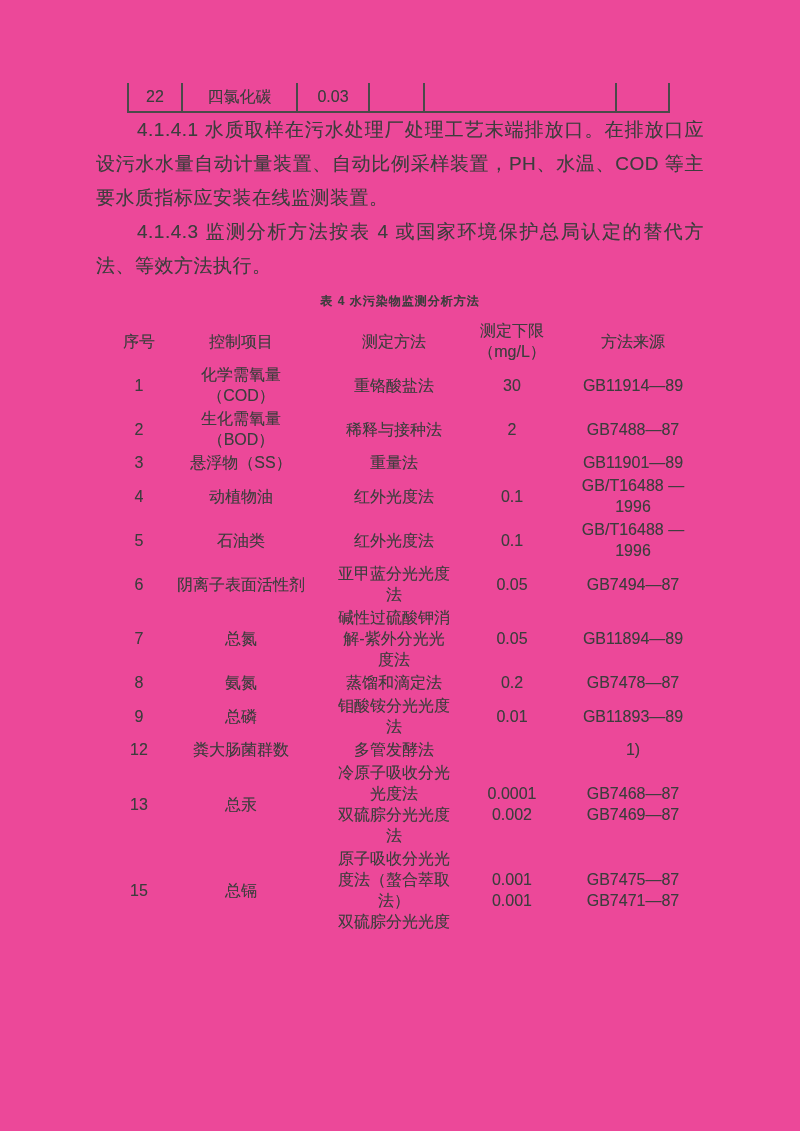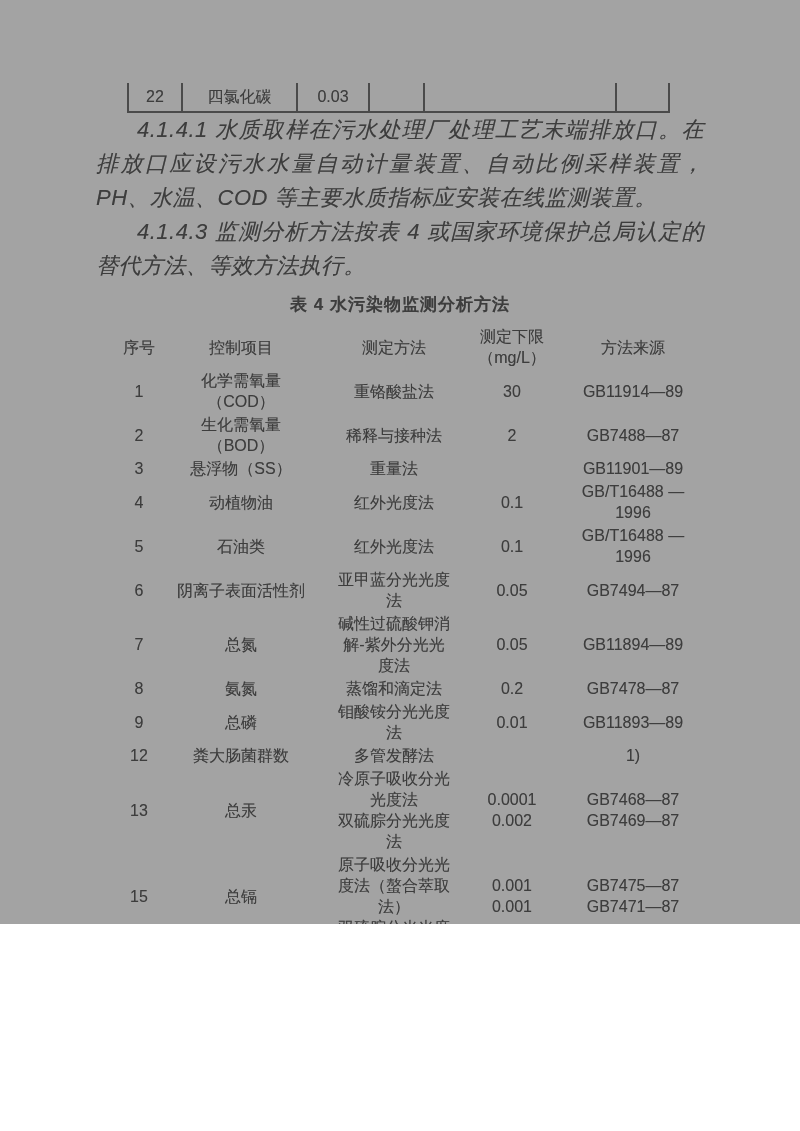--- a/index.html
+++ b/index.html
@@ -1,21 +1,21 @@
 <!DOCTYPE html>
 <html><head>
 <meta charset="utf-8">
 <style>
   html,body{margin:0;padding:0;background:#ffffff;}
   .page{
     position:relative;
-    width:800px;height:924px;
+    width:800px;height:1131px;
     box-sizing:border-box;
     padding:83px 96px 0 96px;
-    background:#a3a3a3;
+    background:#ec4899;
     color:#3d3d3d;
     font-family:"Liberation Sans", sans-serif;
     overflow:hidden;
     text-shadow:0 0 0.6px rgba(70,70,70,0.45);
   }
   
   table.fragment{
     border-collapse:collapse;
     margin-left:31px;
     table-layout:fixed;
@@ -40,31 +40,30 @@
   table.fragment td:nth-child(6){width:51px;}
   
   .heading{
     font-size:17px;
     font-weight:bold;
     margin:36px 0 11px 0;
     padding-left:41px;
     letter-spacing:1px;
   }
   .para{
-    font-size:22px;
+    font-size:19px;
     line-height:34px;
     text-align:justify;
     text-indent:41px;
     margin:0;
     letter-spacing:0.5px;
-    font-style:italic;
   }
   
   .tbl-title{
-    font-size:17px;
+    font-size:12px;
     font-weight:bold;
     text-align:center;
     margin:10px 0 9px 0;
     letter-spacing:1px;
   }
   table.main{
     border-collapse:collapse;
     margin-left:14px;
     width:606px;
     table-layout:fixed;

